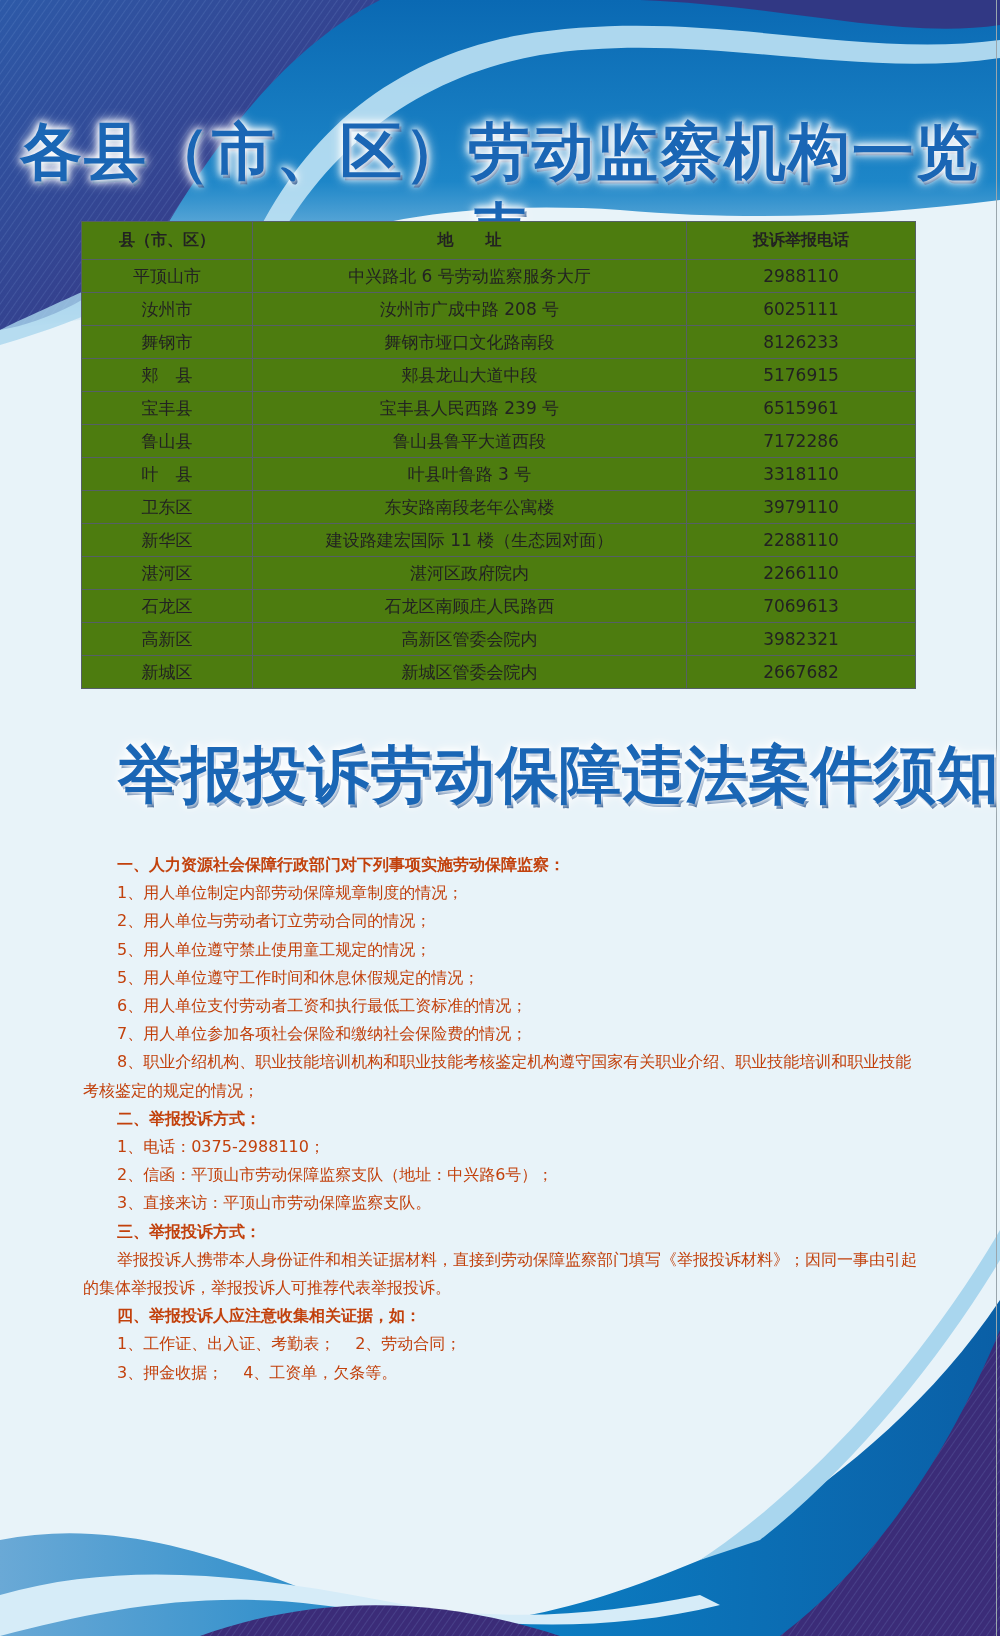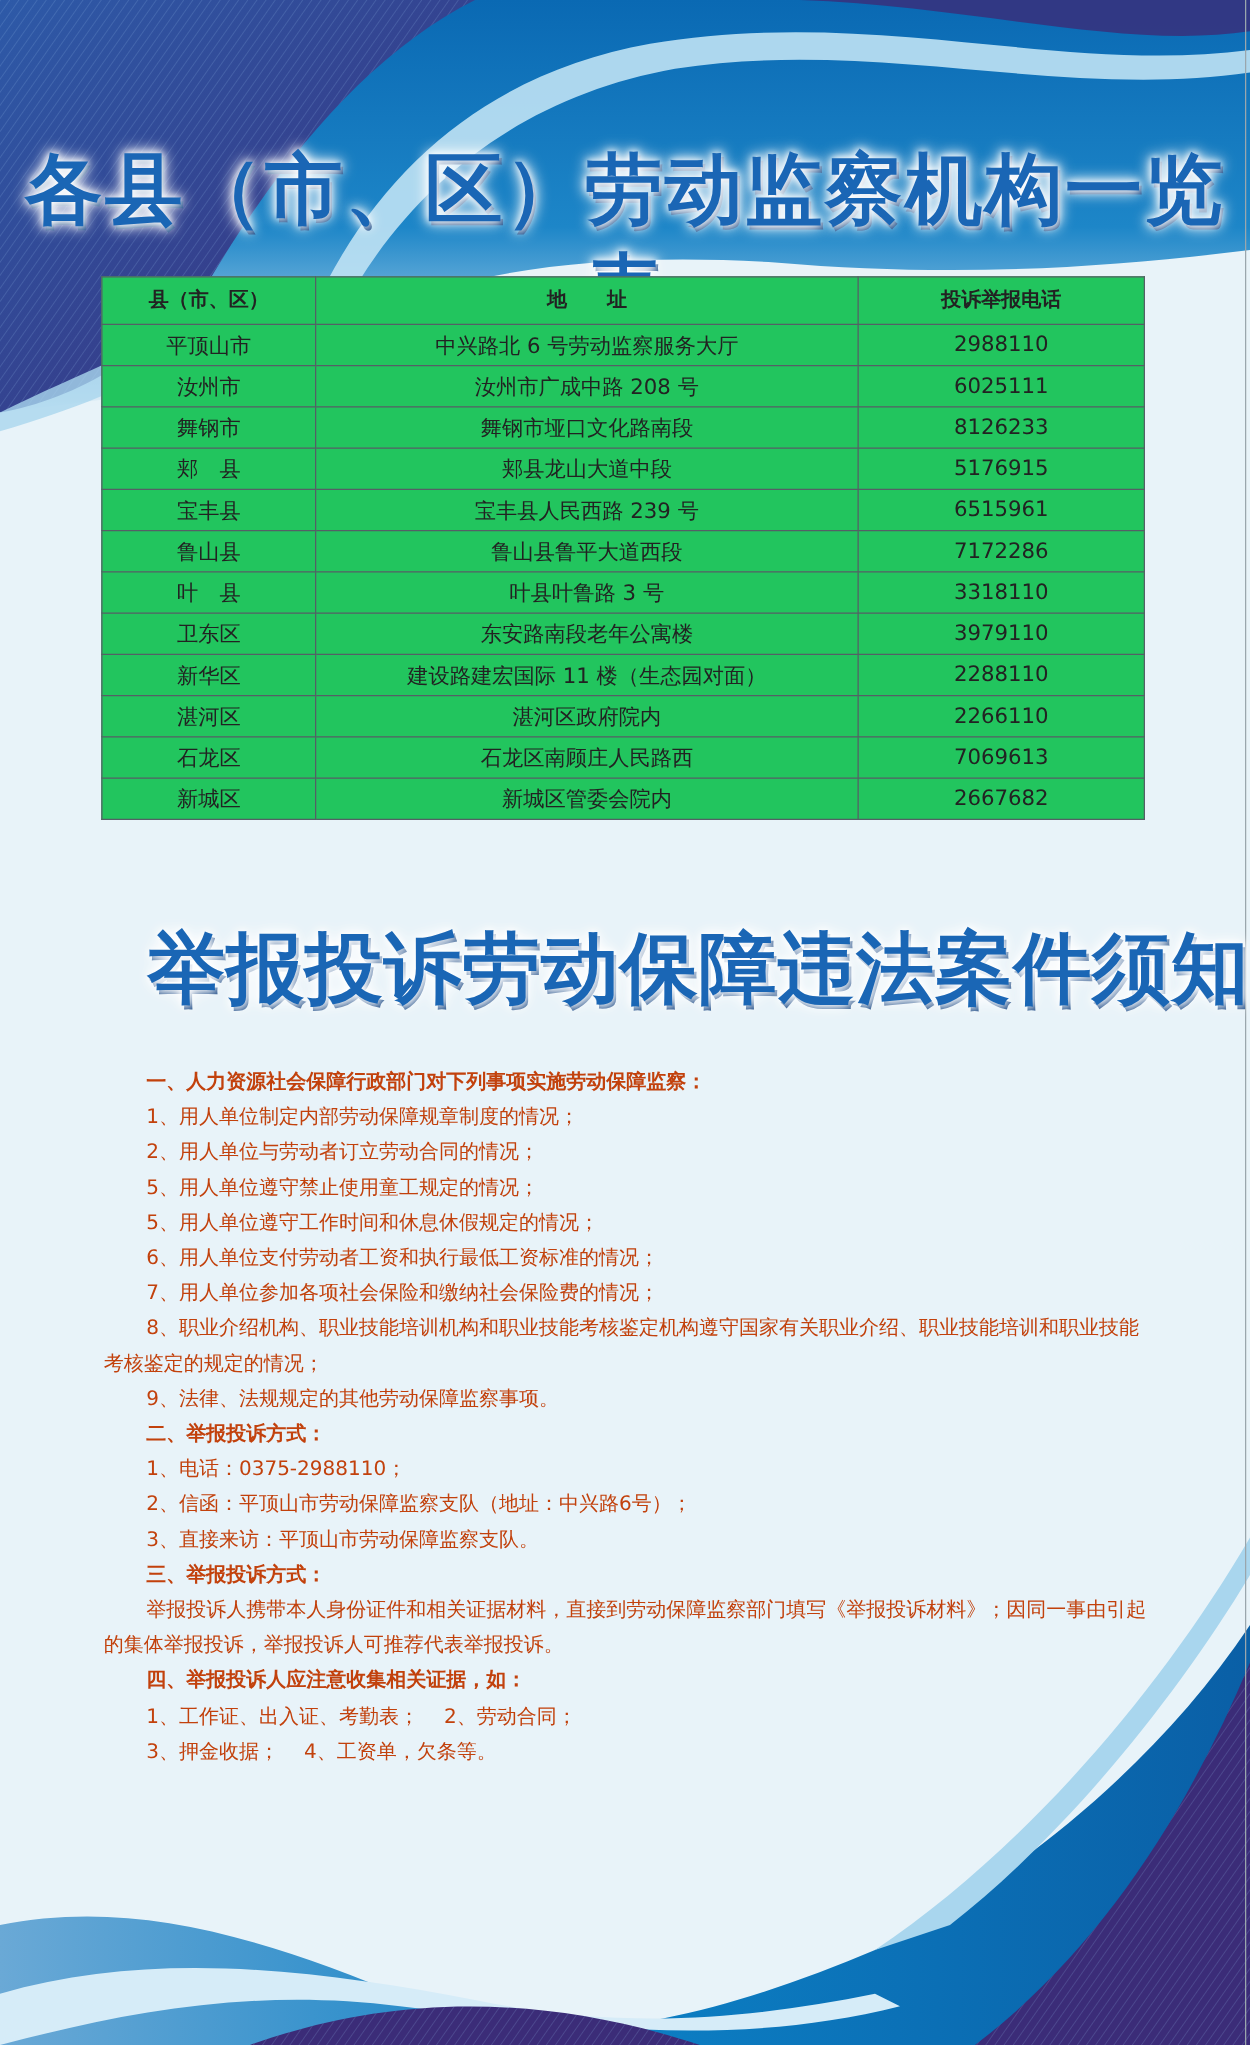--- a/index.html
+++ b/index.html
@@ -19,21 +19,21 @@
     text-shadow:
       0 0 6px #ffffff, 0 0 10px #ffffff, 0 0 14px #ffffff,
       2px 3px 0 #0d3f7f;
   }
   .title-main { top: 112px; font-size: 62px; line-height: 80px; }
   .title-sub { top: 735px; font-size: 62px; line-height: 80px; letter-spacing: 1px; text-align: right; }
 
   table.org {
     position: absolute; z-index: 2; left: 81px; top: 221px;
     width: 834px; border-collapse: collapse; table-layout: fixed;
-    background: #22c55e;
+    background: #4d7c0f;
   }
   table.org th, table.org td {
     border: 1px solid #555f66; text-align: center; font-size: 17px;
     color: #222; padding: 0; height: 32px;
   }
   table.org th { height: 37px; font-weight: bold; font-size: 16px; }
   table.org col.c1 { width: 171px; }
   table.org col.c2 { width: 434px; }
   table.org col.c3 { width: 229px; }
 
@@ -152,39 +152,43 @@
         <td>湛河区</td>
         <td>湛河区政府院内</td>
         <td>2266110</td>
       </tr>
     <tr>
         <td>石龙区</td>
         <td>石龙区南顾庄人民路西</td>
         <td>7069613</td>
       </tr>
     <tr>
+        <td>高新区</td>
+        <td>高新区管委会院内</td>
+        <td>3982321</td>
+      </tr>
+    <tr>
         <td>新城区</td>
         <td>新城区管委会院内</td>
         <td>2667682</td>
       </tr>
   </tbody>
 </table>
 
 <div class="title title-sub">举报投诉劳动保障违法案件须知</div>
 
 <div class="notice">
   <p class="h">一、人力资源社会保障行政部门对下列事项实施劳动保障监察：</p>
   <p class="ind">1、用人单位制定内部劳动保障规章制度的情况；</p>
   <p class="ind">2、用人单位与劳动者订立劳动合同的情况；</p>
   <p class="ind">5、用人单位遵守禁止使用童工规定的情况；</p>
   <p class="ind">5、用人单位遵守工作时间和休息休假规定的情况；</p>
   <p class="ind">6、用人单位支付劳动者工资和执行最低工资标准的情况；</p>
   <p class="ind">7、用人单位参加各项社会保险和缴纳社会保险费的情况；</p>
   <p class="ind">8、职业介绍机构、职业技能培训机构和职业技能考核鉴定机构遵守国家有关职业介绍、职业技能培训和职业技能考核鉴定的规定的情况；</p>
-  <p class="ind">9、法律、法规规定的其他劳动保障监察事项。</p>
 
   <p class="h">二、举报投诉方式：</p>
   <p class="ind">1、电话：0375-2988110；</p>
   <p class="ind">2、信函：平顶山市劳动保障监察支队（地址：中兴路6号）；</p>
   <p class="ind">3、直接来访：平顶山市劳动保障监察支队。</p>
 
   <p class="h">三、举报投诉方式：</p>
   <p class="ind">举报投诉人携带本人身份证件和相关证据材料，直接到劳动保障监察部门填写《举报投诉材料》；因同一事由引起的集体举报投诉，举报投诉人可推荐代表举报投诉。</p>
 
   <p class="h">四、举报投诉人应注意收集相关证据，如：</p>

